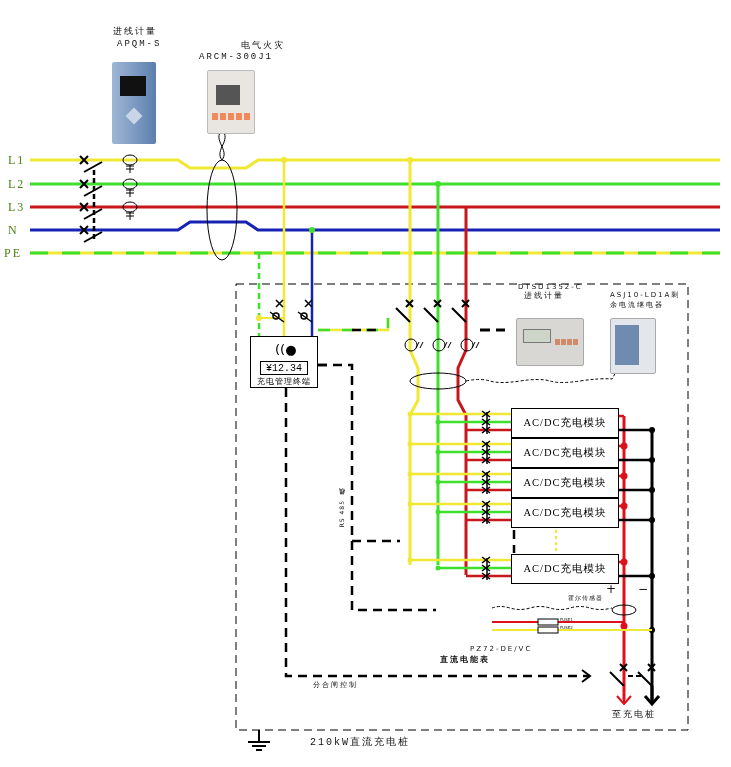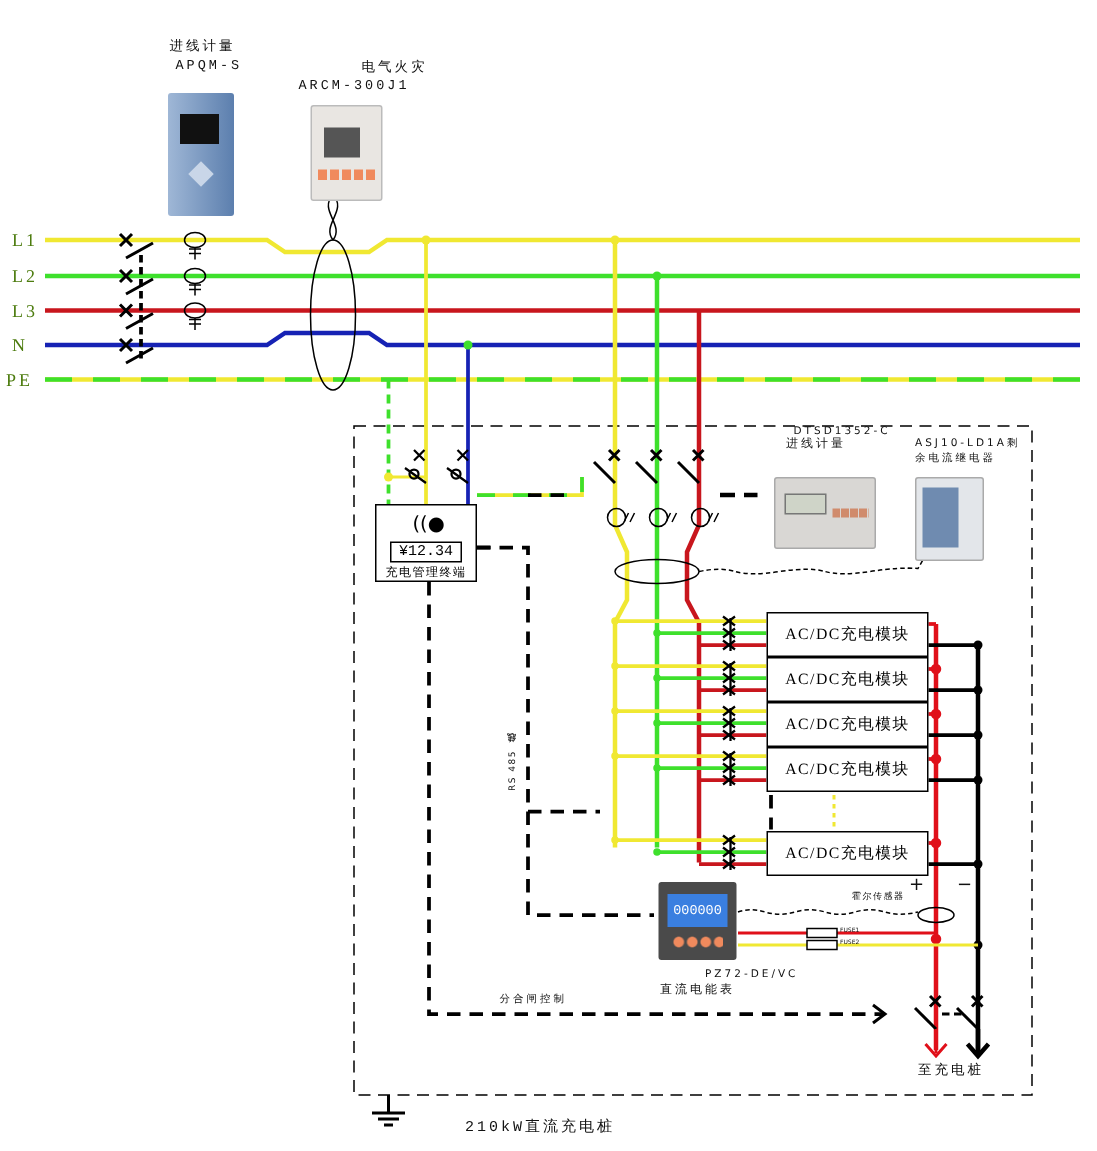--- a/index.html
+++ b/index.html
@@ -253,49 +253,45 @@
   <div style="position:absolute;left:4px;top:42px;width:38px;height:7px;background:repeating-linear-gradient(90deg,#f08a5d 0 6px,#e9e6e2 6px 8px);"></div>
 </div>
 
 <div class="ctrl">
   <div style="position:absolute;left:24px;top:5px;font-size:13px;">((●</div>
   <div class="price">¥12.34</div>
   <div class="ctrl-title">充电管理终端</div>
 </div>
 
 <div class="lbl" style="left:524px;top:292px;font-size:8px;">进线计量</div>
-<div class="lbl" style="left:518px;top:284px;font-size:7px;margin-left:11px;">DTSD1352-C</div>
+<div class="lbl" style="left:518px;top:284px;font-size:7px;">DTSD1352-C</div>
 <div class="device" style="left:516px;top:318px;width:66px;height:46px;background:#d9d7d4;border:1px solid #aaa;">
   <div style="position:absolute;left:6px;top:10px;width:26px;height:12px;background:#cfd4c8;border:1px solid #777;"></div>
   <div style="position:absolute;left:38px;top:20px;width:24px;height:6px;background:repeating-linear-gradient(90deg,#d08b6c 0 5px,#d9d7d4 5px 6px);"></div>
 </div>
 
 <div class="lbl" style="left:610px;top:292px;font-size:7px;">ASJ10-LD1A剩</div>
 <div class="lbl" style="left:610px;top:302px;font-size:7px;">余电流继电器</div>
 <div class="device" style="left:610px;top:318px;width:44px;height:54px;background:#e3e6ea;border:1px solid #aaa;">
   <div style="position:absolute;left:4px;top:6px;width:24px;height:40px;background:#6f8bb0;"></div>
 </div>
 
 <div class="module" style="top:408px;">AC/DC充电模块</div>
 <div class="module" style="top:438px;">AC/DC充电模块</div>
 <div class="module" style="top:468px;">AC/DC充电模块</div>
 <div class="module" style="top:498px;">AC/DC充电模块</div>
 <div class="module" style="top:554px;">AC/DC充电模块</div>
 
 <div class="lbl vert" style="left:339px;top:498px;">RS 485总线</div>
 
-<div class="device" style="left:439px;top:588px;width:52px;height:52px;background:#4a4a4a;">
-  <div style="position:absolute;left:6px;top:8px;width:40px;height:22px;background:#3a7fe0;color:#fff;font-family:'Liberation Mono',monospace;font-size:9px;text-align:center;line-height:22px;">000000</div>
-  <div style="position:absolute;left:9px;top:36px;width:34px;height:8px;background:radial-gradient(circle,#f08a5d 3px,transparent 4px) 0 0/9px 8px repeat-x;"></div>
-</div>
 <div class="lbl" style="left:438px;top:646px;font-size:7px;padding-left:32px;">PZ72-DE/VC</div>
-<div class="lbl" style="left:440px;top:656px;font-size:8px;">直流电能表</div>
+<div class="lbl" style="left:440px;top:656px;font-size:8px;font-weight:bold;">直流电能表</div>
 
 <div class="lbl" style="left:568px;top:595px;font-size:6px;letter-spacing:1px;">霍尔传感器</div>
 <div class="lbl" style="left:560px;top:618px;font-size:4px;letter-spacing:0;">FUSE1</div>
 <div class="lbl" style="left:560px;top:626px;font-size:4px;letter-spacing:0;">FUSE2</div>
 <div class="lbl" style="left:606px;top:583px;font-size:12px;">+</div>
 <div class="lbl" style="left:638px;top:583px;font-size:12px;">−</div>
-<div class="lbl" style="left:313px;top:663px;font-size:7px;margin-left:20px;">分合闸控制</div>
+<div class="lbl" style="left:313px;top:682px;font-size:7px;">分合闸控制</div>
 <div class="lbl" style="left:612px;top:710px;font-size:9px;">至充电桩</div>
-<div class="lbl" style="left:310px;top:738px;font-size:10px;font-family:'Liberation Mono',monospace;margin-top:10px;">210kW直流充电桩</div>
+<div class="lbl" style="left:310px;top:738px;font-size:10px;font-family:'Liberation Mono',monospace;">210kW直流充电桩</div>
 
 </div>
 
 </body></html>

